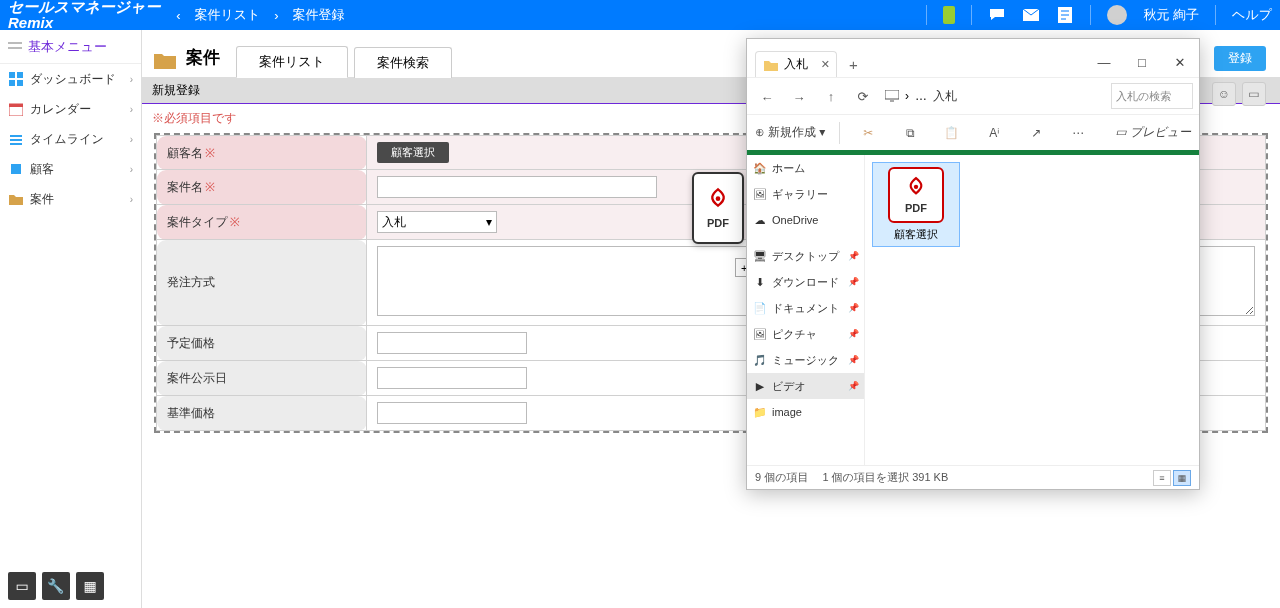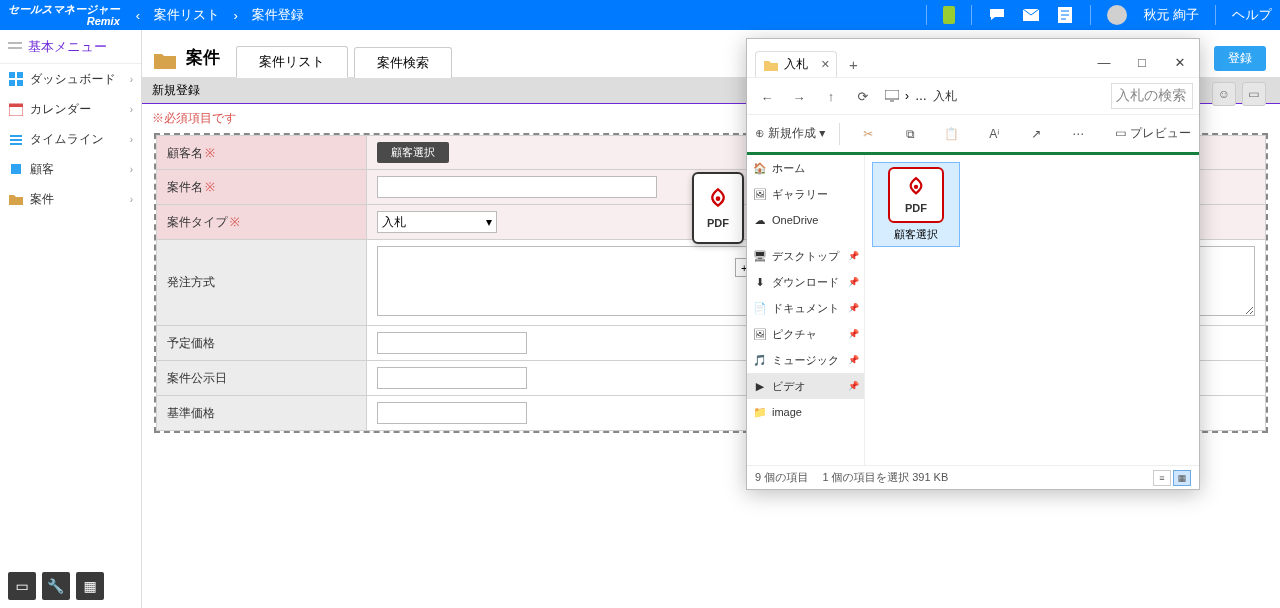--- a/index.html
+++ b/index.html
@@ -1,20 +1,20 @@
 <!DOCTYPE html>
 <html><head>
 <meta charset="utf-8">
 <style>
 * { margin:0; padding:0; box-sizing:border-box; font-family:"Hiragino Sans","Yu Gothic",Meiryo,sans-serif; }
 body { width:1280px; height:608px; background:#f0f0f0; position:relative; overflow:hidden; font-size:13px; }
 
 
 .topbar { height:30px; background:#007bff; color:#fff; display:flex; align-items:center; }
-.logo { height:30px; padding:0 8px; display:flex; align-items:center; font-weight:bold; font-style:italic; font-size:11px; line-height:1.1;text-align:right; }
+.logo { height:30px; padding:0 8px; display:flex; align-items:center; font-weight:bold; font-style:italic; font-size:15px; line-height:1.1; }
 .topbar .bc-chevron { padding:0 8px; display:inline-flex; align-items:center; justify-content:center; width:20px; }
 .bc-item { padding:0 6px; }
 .topbar-right { margin-left:auto; display:flex; align-items:center; gap:16px; padding-right:8px; }
 .green-square { width:12px; height:18px; background:#9acd32; border-radius:2px; }
 .icon-w { width:18px; height:18px; display:inline-flex; align-items:center; justify-content:center; }
 .avatar { width:20px; height:20px; border-radius:50%; background:#d0d0d0; }
 .sep-v { width:1px; height:20px; background:rgba(255,255,255,.4); }
 
 
 .main { display:flex; height:578px; }
@@ -35,21 +35,21 @@
 .tab { padding:6px 22px; border:1px solid #ccc; border-bottom:none; background:#fff; font-size:13px; border-radius:3px 3px 0 0; position:relative; top:1px; }
 .tab.active { border-bottom:1px solid #fff; }
 .ct-subhead { background:#ddd; padding:4px 10px; font-size:12px; border-bottom:1px solid #6d28d9; }
 .ct-note { padding:6px 10px; color:#d9534f; font-size:12px; }
 .ct-body { padding:0 12px 60px 12px; overflow:auto; flex:1; }
 .form-box { border:2px dashed #888; }
 .reg-btn { position:absolute; right:14px; top:46px; background:#2ea3f2; color:#fff; padding:4px 14px; border-radius:3px; font-size:12px; }
 
 .form-box table { width:100%; border-collapse:collapse; }
 .form-box td { border:1px solid #d0d0d0; padding:6px 10px; font-size:12px; vertical-align:middle; }
-.form-box td.label { width:210px; background:#ececec; color:#333; }
+.form-box td.label { width:210px; background:#ececec; color:#333;border-radius:9px; }
 .form-box tr.req td.label { background:#f3d9dc; }
 .form-box tr.req td.field { background:#f8eef0; }
 .req-star { color:#d9534f; margin-left:2px; }
 .sel-btn { background:#4a4a4a; color:#fff; padding:3px 14px; border-radius:2px; display:inline-block; font-size:11px; }
 .txt-input { width:280px; height:22px; border:1px solid #bbb; }
 .dd { width:120px; height:22px; border:1px solid #bbb; background:#fff; padding:0 4px; display:inline-flex; align-items:center; justify-content:space-between; }
 .ta { width:100%; height:70px; border:1px solid #bbb; resize:both; overflow:auto; }
 .date-input { width:150px; height:22px; border:1px solid #bbb; }
 
 
@@ -64,25 +64,25 @@
 .exp-tab { margin-left:8px; padding:4px 28px 4px 8px; border:1px solid #ddd; border-bottom:none; border-radius:4px 4px 0 0; display:flex; align-items:center; gap:6px; font-size:12px; position:relative; }
 .exp-tab .tab-x { position:absolute; right:6px; top:6px; font-size:11px; color:#666; }
 .exp-plus { margin-left:12px; color:#666; font-size:15px; margin-bottom:4px; }
 .exp-winbtns { margin-left:auto; display:flex; }
 .winbtn { width:38px; height:30px; display:flex; align-items:center; justify-content:center; color:#444; }
 
 .exp-nav { height:38px; border-top:1px solid #eee; border-bottom:1px solid #eee; display:flex; align-items:center; padding:0 6px; gap:4px; }
 .navbtn { width:28px; height:28px; display:flex; align-items:center; justify-content:center; color:#555; border-radius:4px; }
 .path { flex:1; display:flex; align-items:center; gap:6px; padding:0 4px; font-size:12px; }
 .pathseg { color:#333; }
-.search { width:82px; height:26px; border:1px solid #ddd; display:flex; align-items:center; padding:0 4px; font-size:14px; color:#888; }
-
-.exp-tool { height:40px; border-bottom:3px solid #15803d; display:flex; align-items:center; padding:0 8px; gap:14px; font-size:12px; color:#444; }
+.search { width:82px; height:26px; border:1px solid #ddd; display:flex; align-items:center; padding:0 4px; font-size:11px; color:#888; }
+
+.exp-tool { height:40px; border-bottom:5px solid #15803d; display:flex; align-items:center; padding:0 8px; gap:14px; font-size:12px; color:#444; }
 .tool-sep { width:1px; height:22px; background:#ddd; }
-.tool-right { margin-left:auto; display:flex; align-items:center; gap:6px; }
+.tool-right { margin-left:auto; display:flex; align-items:center; gap:6px;font-style:italic; }
 
 .exp-body { flex:1; display:flex; overflow:hidden; }
 .exp-side { width:118px; border-right:1px solid #eee; overflow:auto; }
 .es-item { height:26px; display:flex; align-items:center; padding:0 6px; font-size:11px; color:#333; gap:5px; position:relative; }
 .es-item.hl { background:#e8e8e8; }
 .pin { position:absolute; right:4px; font-size:9px; color:#aaa; }
 .es-ico { width:14px; height:14px; display:inline-flex; align-items:center; justify-content:center; }
 
 .exp-files { flex:1; padding:8px; }
 .file { width:86px; display:flex; flex-direction:column; align-items:center; gap:4px; padding:4px; }

